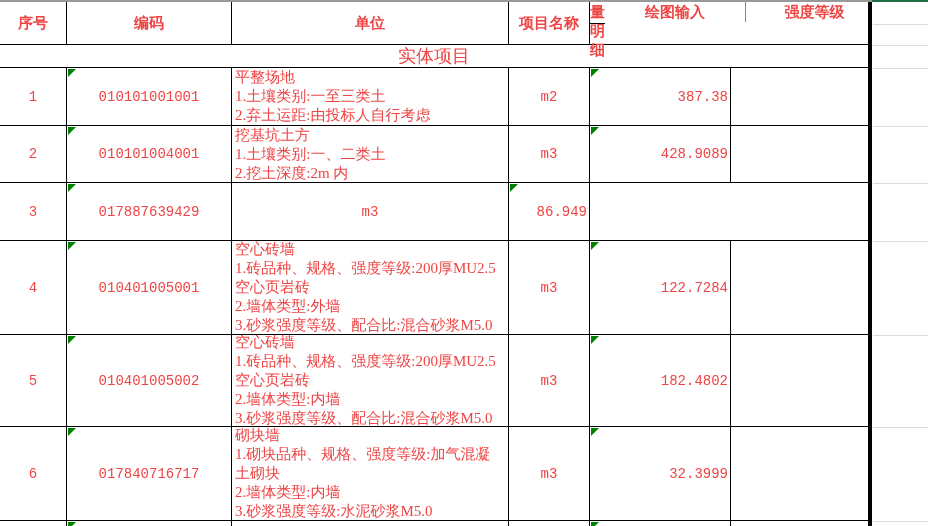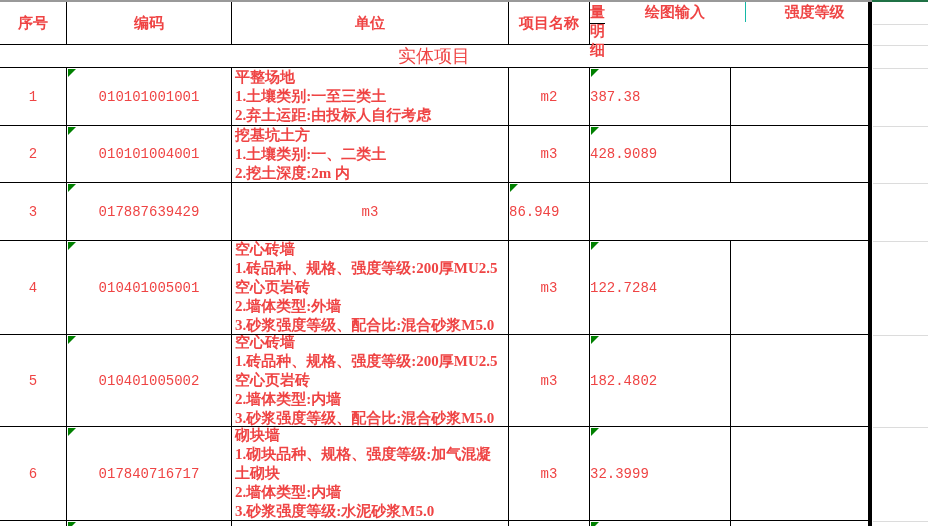--- a/index.html
+++ b/index.html
@@ -46,22 +46,22 @@
   }
   .row { display: grid; grid-template-columns: 67px 165px 277px 81px 141px 137px; border-bottom: 1px solid #000; }
   .row.h58 { height: 58px; } .row.h57 { height: 57px; }
   .row.h94 { height: 94px; } .row.h92 { height: 92px; }
   .row.sliver { height: 5px; border-bottom: none; }
   .cell { position: relative; border-right: 1px solid #000; display: flex; align-items: center; overflow: hidden; }
   .cell.last { border-right: none; }
   .center { justify-content: center; }
   .mono { font-family: "Liberation Mono", "DejaVu Sans Mono", monospace; font-size: 14px; }
   .c-name { padding: 0 3px; }
-  .desc { white-space: pre-line; font-size: 15px; line-height: 19px; font-weight: bold; }
-  .c-draw { justify-content: flex-start; padding-right: 16px; }
+  .desc { white-space: pre-line; font-size: 15px; line-height: 19px; }
+  .c-draw { justify-content: flex-end; padding-right: 2px; }
   .tri {
     position: absolute; left: 1px; top: 1px;
     width: 8px; height: 8px; background: #008000;
     clip-path: polygon(0 0, 100% 0, 0 100%);
   }
 </style>
 </head>
 <body>
 
 <div class="screen">

